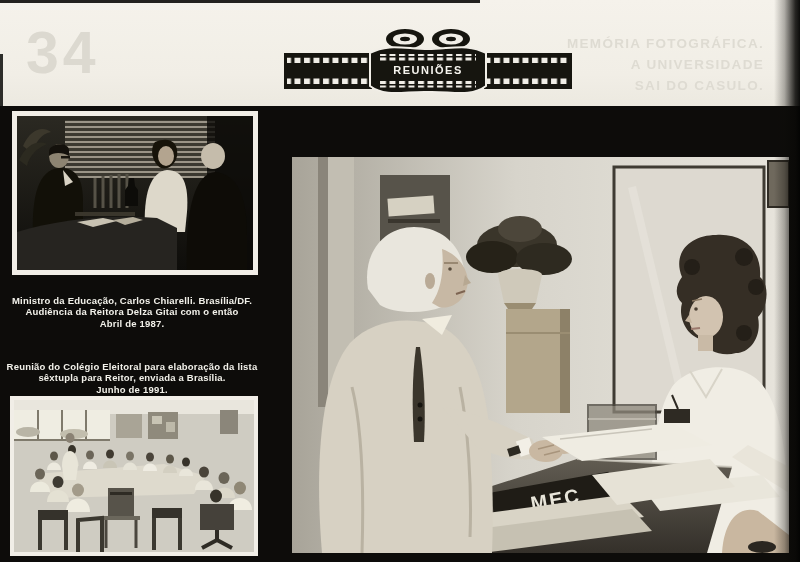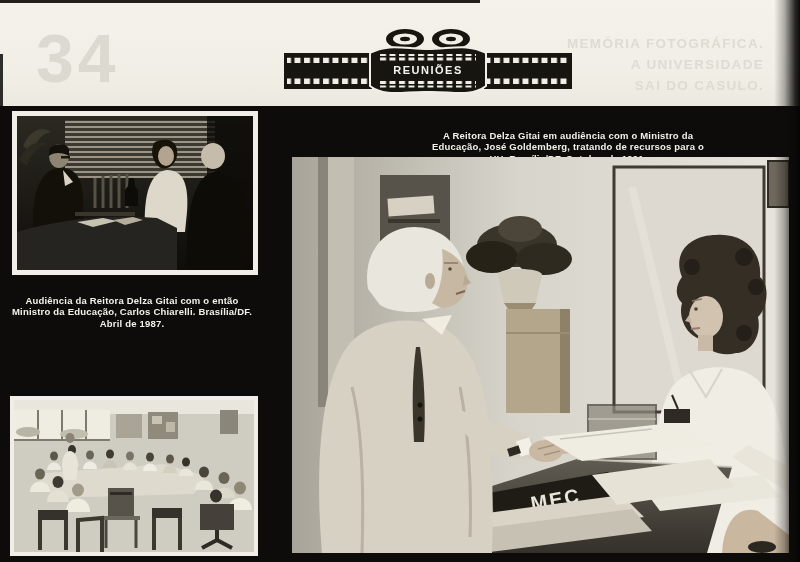--- a/index.html
+++ b/index.html
@@ -1,21 +1,21 @@
 <!DOCTYPE html>
 <html><head>
 <meta charset="utf-8">
 <style>
   html,body{margin:0;padding:0;background:#2b2a27;}
   .page{position:relative;width:800px;height:562px;background:#0d0c0a;overflow:hidden;
         font-family:"Liberation Sans",sans-serif;}
   
   .top-band{position:absolute;left:0;top:0;width:800px;height:106px;
             background:linear-gradient(180deg,#f5f2eb 0%,#f1eee6 70%,#ece9e0 100%);}
-  .page-number{position:absolute;left:36px;top:24px;font-size:68px;line-height:1;
+  .page-number{position:absolute;left:26px;top:24px;font-size:59px;line-height:1;
                font-weight:bold;letter-spacing:4px;color:#dcd9d0;}
   .masthead{position:absolute;right:36px;top:33px;text-align:right;font-weight:bold;
             font-size:13.5px;line-height:21px;letter-spacing:1.3px;color:#dedbd2;}
   .filmstrip{position:absolute;left:284px;top:22px;width:288px;height:80px;}
   .filmstrip svg{width:100%;height:100%;display:block;}
   
   .photo-frame{position:absolute;background:#f1eee7;box-sizing:border-box;}
   .photo-frame svg{display:block;width:100%;height:100%;}
   .photo-1{left:12px;top:111px;width:246px;height:164px;padding:5px;}
   .photo-2{left:10px;top:396px;width:248px;height:160px;padding:4px;}
@@ -124,25 +124,30 @@
       <path d="M170,154 C168,100 176,58 198,56 C220,58 230,80 230,120 L230,154 Z" fill="#0e0c07"></path>
 
       <path d="M0,154 L0,116 C40,104 90,98 140,102 L160,112 L160,154 Z" fill="#262420"></path>
       <path d="M60,106 l26,-4 l14,3 l-24,6 Z" fill="#c8c2b2"></path>
       <path d="M96,104 l20,-3 l10,3 l-18,5 Z" fill="#b5ae9c"></path>
       <rect x="58" y="96" width="60" height="4" fill="#3a362c"></rect>
     </svg>
   </div>
 
   <p class="caption caption-1">
+    <span>Ministro da Educação, Carlos Chiarelli. Brasília/DF.</span>
     <span>Audiência da Reitora Delza Gitai com o então</span>
-    <span>Ministro da Educação, Carlos Chiarelli. Brasília/DF.</span>
     <span>Abril de 1987.</span>
   </p>
 
+  <p class="caption caption-2">
+    <span>Reunião do Colégio Eleitoral para elaboração da lista</span>
+    <span>sêxtupla para Reitor, enviada a Brasília.</span>
+    <span>Junho de 1991.</span>
+  </p>
 
   <div class="photo-frame photo-2">
     <svg viewBox="0 0 240 152" preserveAspectRatio="none">
       <rect width="240" height="152" fill="#cfccc2"></rect>
       <rect width="240" height="14" fill="#e9e6dd"></rect>
 
       <rect x="0" y="10" width="96" height="30" fill="#efede2"></rect>
       <g stroke="#7f7a6c" stroke-width="2">
         <line x1="24" y1="10" x2="24" y2="40"></line>
           <line x1="48" y1="10" x2="48" y2="40"></line>
@@ -215,25 +220,20 @@
       </g>
       <rect x="138" y="108" width="30" height="10" fill="#35322b"></rect>
       <rect x="24" y="110" width="30" height="10" fill="#35322b"></rect>
 
       <rect x="186" y="104" width="34" height="26" fill="#45413a"></rect>
       <line x1="203" y1="130" x2="203" y2="142" stroke="#2e2b25" stroke-width="4"></line>
       <path d="M188,148 L203,140 L218,148" stroke="#2e2b25" stroke-width="4" fill="none"></path>
     </svg>
   </div>
 
-  <p class="caption caption-main">
-    <span>A Reitora Delza Gitai em audiência com o Ministro da</span>
-    <span>Educação, José Goldemberg, tratando de recursos para o</span>
-    <span>HU. Brasília/DF. Outubro de 1991.</span>
-  </p>
 
   <div class="photo-frame photo-main">
     <svg viewBox="0 0 497 396" preserveAspectRatio="none">
       <defs>
         <linearGradient id="mwall" x1="0" y1="0" x2="1" y2="0">
           <stop offset="0" stop-color="#a8a499"></stop>
             <stop offset="0.45" stop-color="#d7d4cb"></stop>
           <stop offset="1" stop-color="#e7e4dc"></stop>
         </linearGradient>
         <linearGradient id="mdesk" x1="0" y1="0" x2="0" y2="1">

